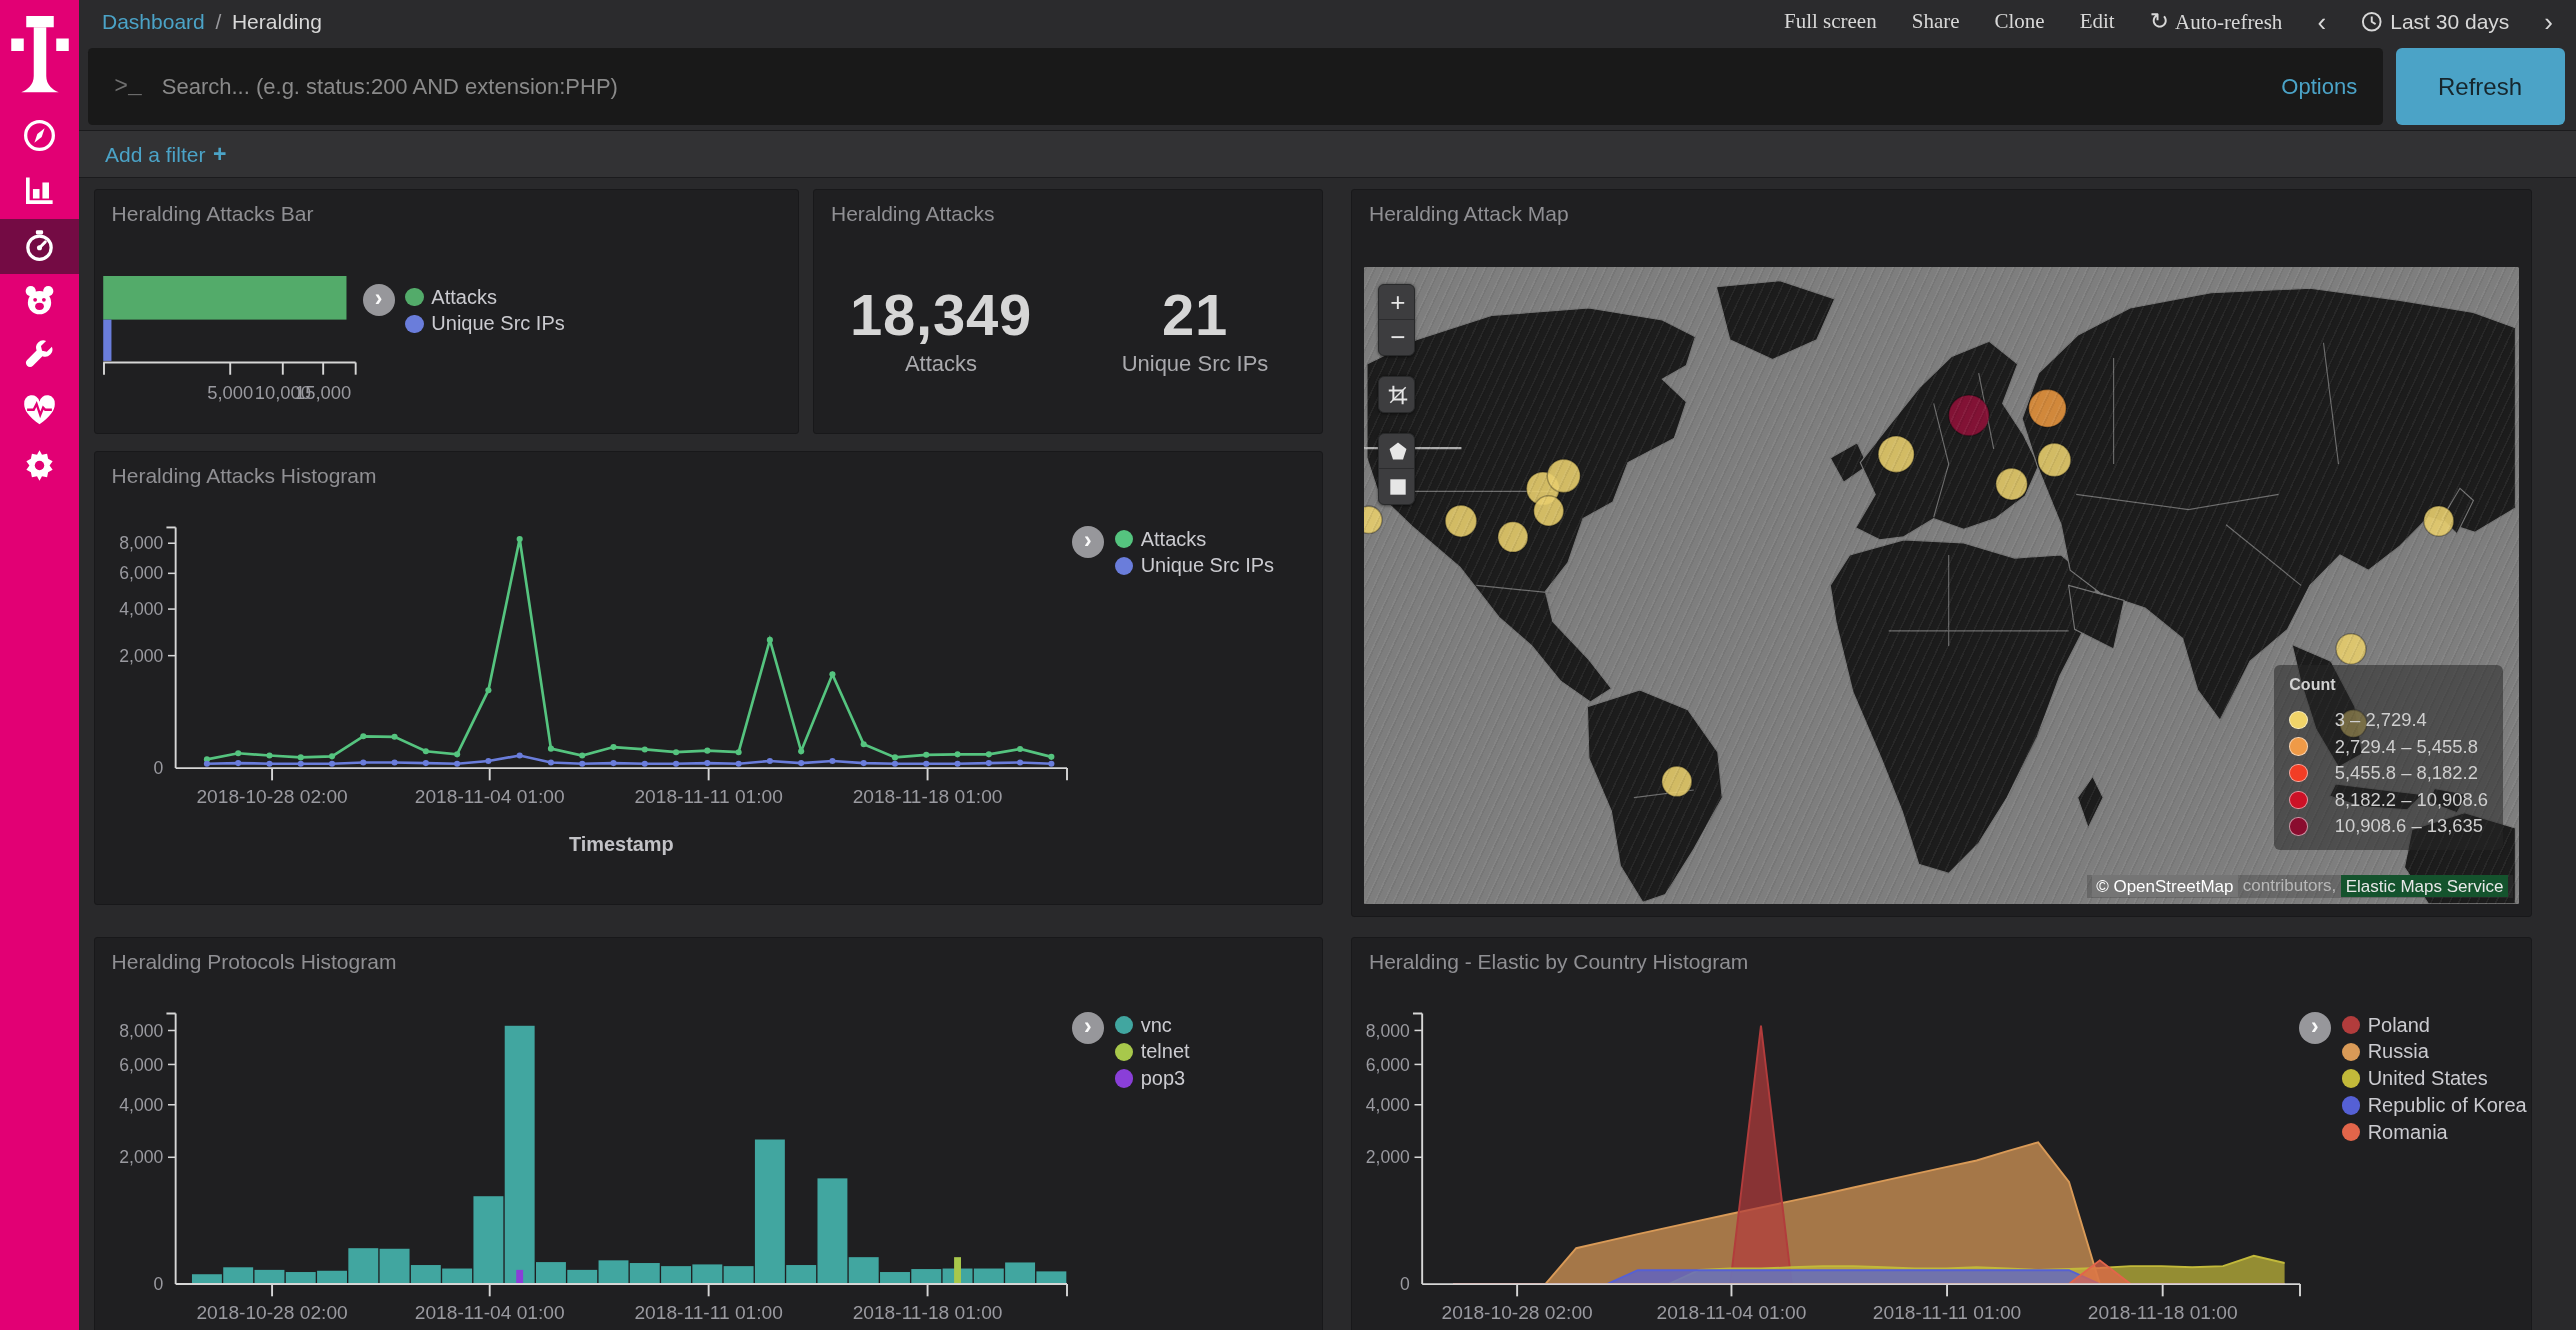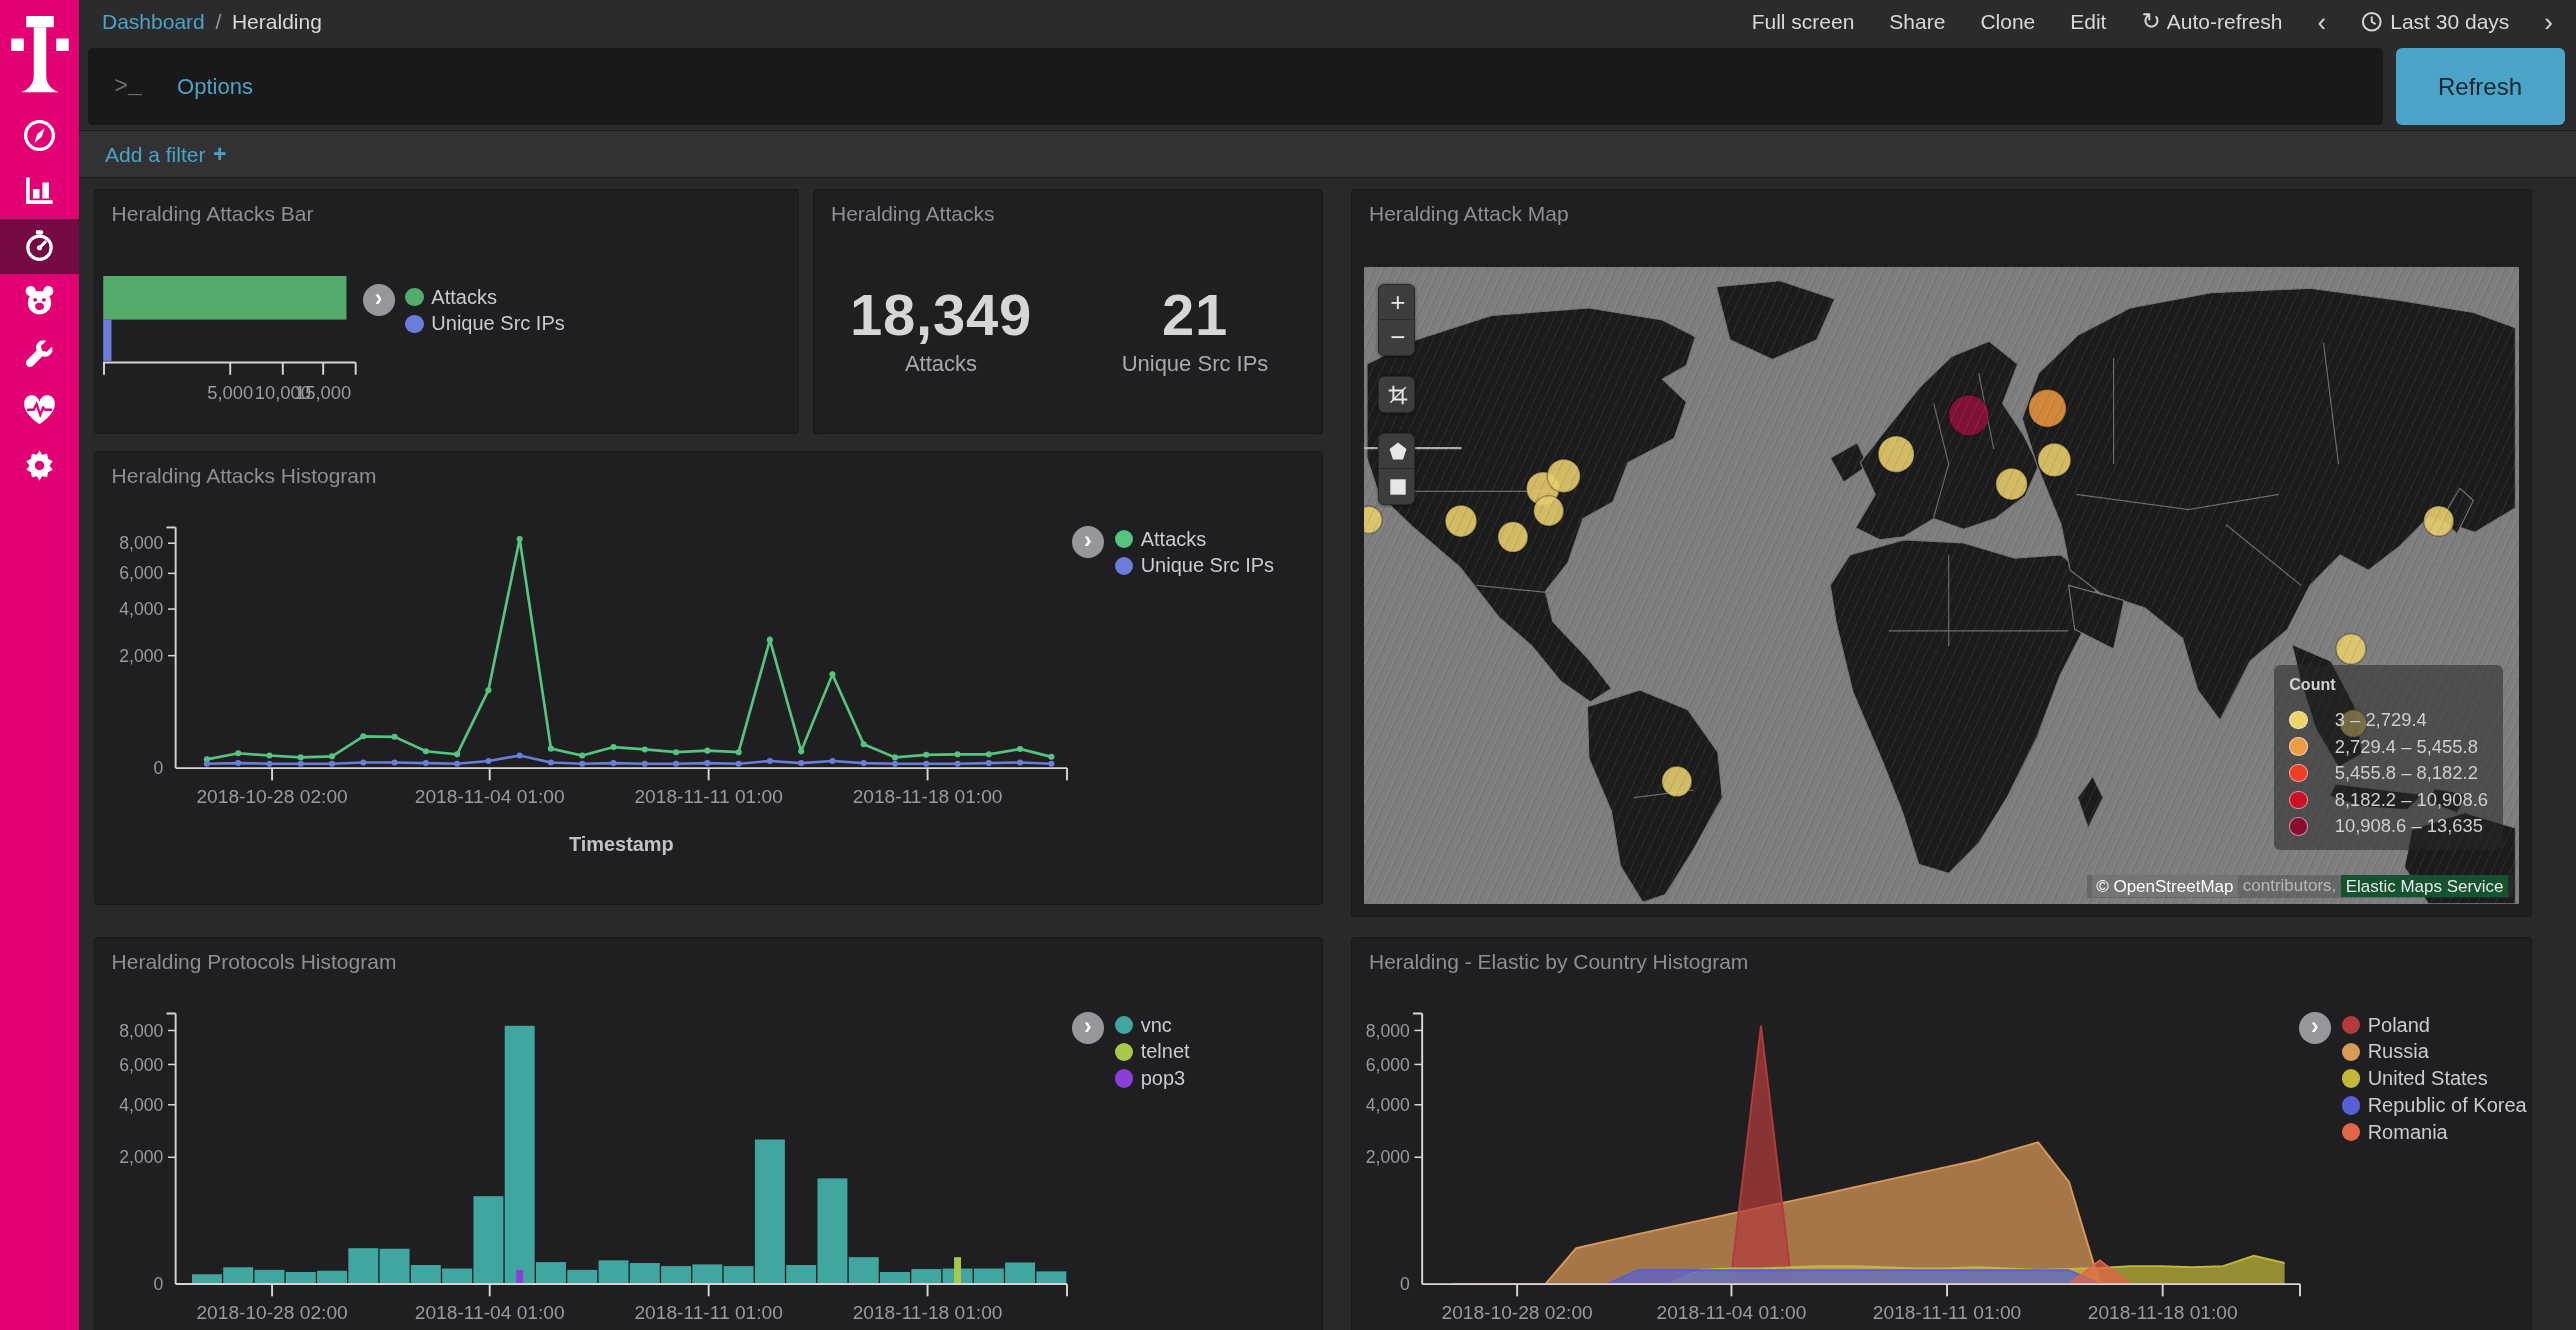--- a/index.html
+++ b/index.html
@@ -14,21 +14,21 @@
   .side-item.selected { background:#740b44; }
   .side-item svg { width:35px; height:35px; }
 
   
   .topbar { position:absolute; left:79px; right:0; top:0; height:43px; background:#2b2b2d;
     display:flex; align-items:center; padding:0 23px; font-size:21px; }
   .crumb-root { color:#4ba3c7; cursor:pointer; }
   .crumb-sep { color:#9a9a9e; margin:0 10.7px; }
   .crumb-cur { color:#d8d8d8; }
   .nav-right { margin-left:auto; display:flex; align-items:center; gap:35px; }
-  .nav-item { color:#d8d8d8; cursor:pointer; white-space:nowrap; }
+  .nav-item { color:#d8d8d8; cursor:pointer; white-space:nowrap;font-family:Liberation Serif, serif; }
   .nav-arrow { font-size:26px; color:#d8d8d8; cursor:pointer; line-height:1; }
   .nav-time { display:flex; align-items:center; gap:7.7px; cursor:pointer; }
   .refresh-glyph { font-size:23px; margin-right:6.1px; }
 
   
   .search-row { position:absolute; left:79px; right:0; top:43px; height:87px; background:#2b2b2d; }
   .search-box { position:absolute; left:9.2px; top:5.4px; width:2295px; height:77px; background:#191919;
     border-radius:4.6px; display:flex; align-items:center; padding:0 26px; }
   .search-prompt { font-family:"Liberation Mono", monospace; color:#6f6f6f; font-size:23px; margin-right:20px; }
   .search-box input { flex:1; background:transparent; border:none; outline:none; color:#c8c8c8; font-size:22px;
@@ -188,20 +188,21 @@
         </svg>
         <span>Last 30 days</span>
       </span>
       <span class="nav-arrow">›</span>
     </div>
 </header>
 
 <div class="search-row">
   <div class="search-box">
     <span class="search-prompt">&gt;_</span>
+    <input type="text" placeholder="Search... (e.g. status:200 AND extension:PHP)" style="">
     <span class="options-link">Options</span>
   </div>
   <button class="refresh-btn">Refresh</button>
 </div>
 
 <div class="filter-row">
   <span class="add-filter">
     <span>Add a filter</span><b>+</b>
   </span>
 </div>

